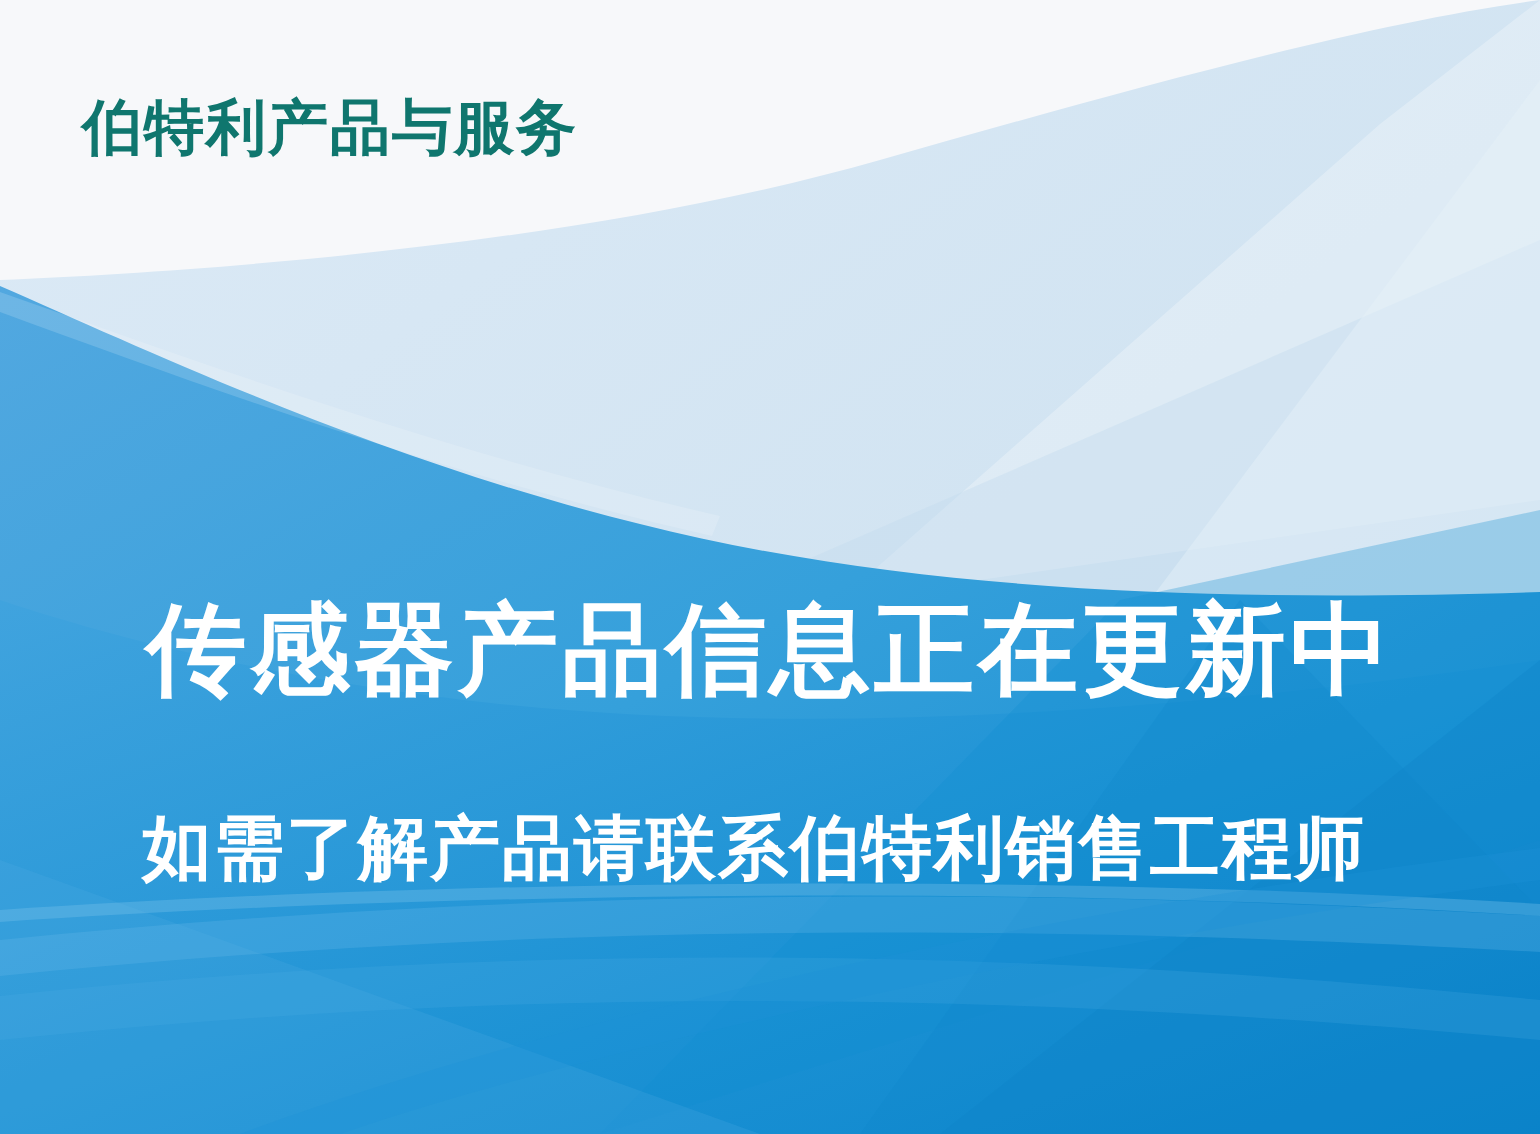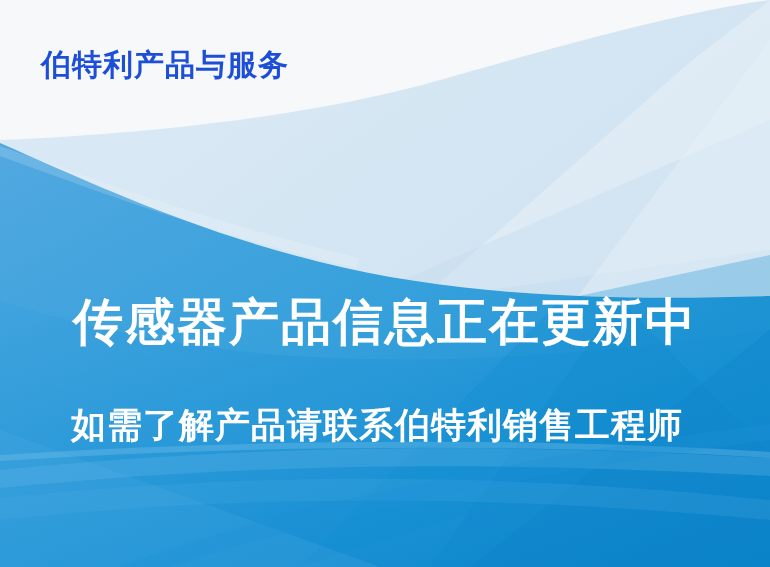--- a/index.html
+++ b/index.html
@@ -27,37 +27,36 @@
     inset: 0;
     z-index: 5;
   }
   #header-title {
     position: absolute;
     left: 41px;
     top: 48px;
     font-size: 30px;
     font-weight: 700;
     letter-spacing: 1px;
-    color: #1d4ed8;
+    color: #0f766e;
     white-space: nowrap;
     line-height: 1.15;
   }
   #headline {
     position: absolute;
     left: 0;
     right: 0;
     top: 296px;
     text-align: center;
     font-size: 50px;
     font-weight: 700;
     letter-spacing: 2px;
     color: #ffffff;
     white-space: nowrap;
     line-height: 1.18;
-    font-family: Liberation Mono, monospace;
   }
   #subline {
     position: absolute;
     left: 0;
     right: 16px;
     top: 404px;
     text-align: center;
     font-size: 35px;
     font-weight: 700;
     letter-spacing: 1px;

